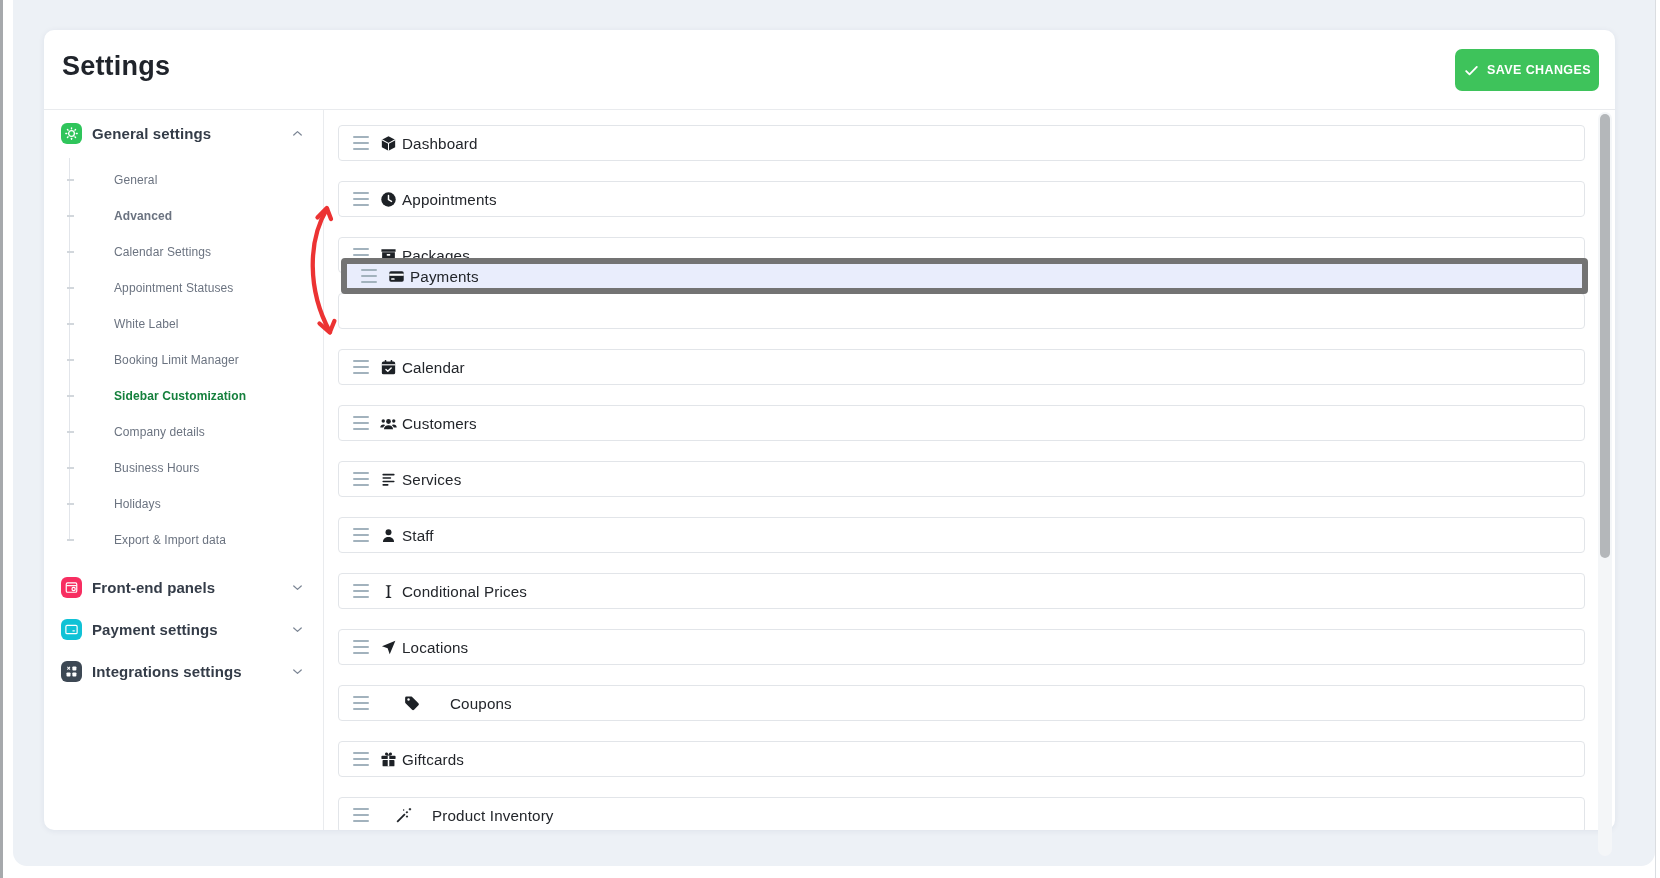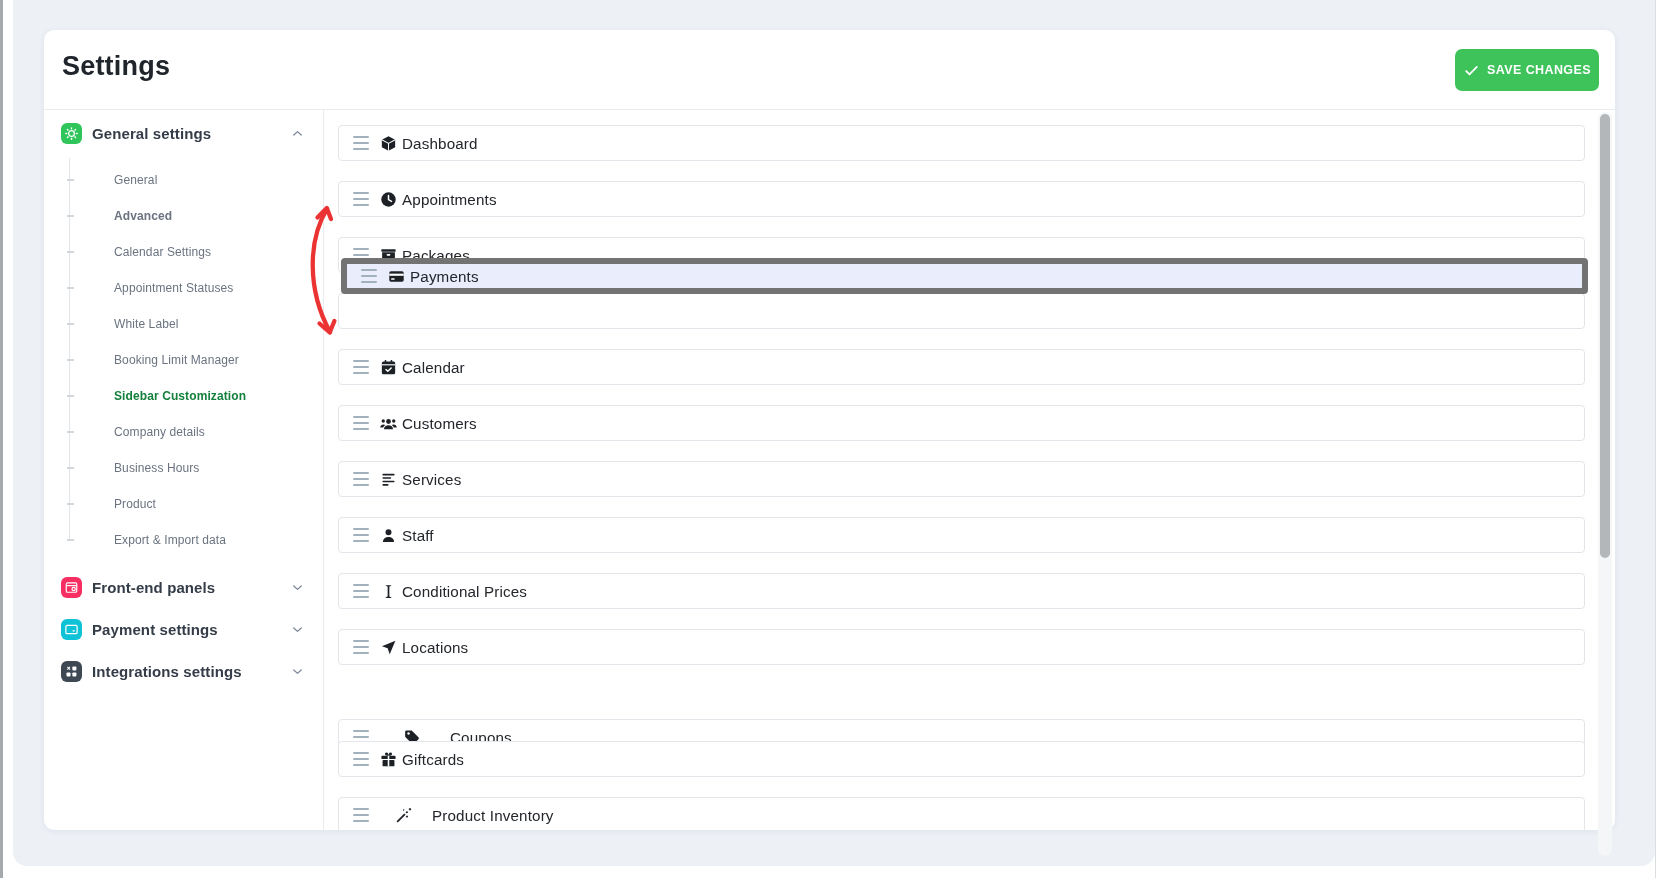--- a/index.html
+++ b/index.html
@@ -105,21 +105,21 @@
         <div class="side-sub" style="top: 204px;">White Label</div>
         <span class="sub-tick" style="top: 249.25px;"></span>
         <div class="side-sub" style="top: 240px;">Booking Limit Manager</div>
         <span class="sub-tick" style="top: 285.25px;"></span>
         <div class="side-sub active" style="top: 276px;">Sidebar Customization</div>
         <span class="sub-tick" style="top: 321.25px;"></span>
         <div class="side-sub" style="top: 312px;">Company details</div>
         <span class="sub-tick" style="top: 357.25px;"></span>
         <div class="side-sub" style="top: 348px;">Business Hours</div>
         <span class="sub-tick" style="top: 393.25px;"></span>
-        <div class="side-sub" style="top: 384px;">Product</div>
+        <div class="side-sub" style="top: 384px;">Holidays</div>
         <span class="sub-tick" style="top: 429.25px;"></span>
         <div class="side-sub" style="top: 420px;">Export &amp; Import data</div>
         <div class="side-group" style="top: 463.5px;">
           <span class="gicon" style="background: rgb(247, 46, 97);">
             <svg viewBox="0 0 24 24" fill="none" stroke="#fff" stroke-width="1.9">
               <rect x="3.6" y="4.6" width="16.8" height="15" rx="2"></rect>
               <path d="M3.6 9h16.8"></path>
               <circle cx="15.4" cy="14.4" r="2.6"></circle>
             </svg>
           </span>
@@ -308,21 +308,21 @@
             <i></i>
             <i></i>
           </span>
           <span class="ricon">
             <svg viewBox="0 0 24 24" fill="#1d2126">
               <path d="M21.7 2.3 2.8 10.1l8 2.8 2.9 8.8z"></path>
             </svg>
           </span>
           <span class="rlabel">Locations</span>
         </div>
-        <div class="menu-row" style="top: 689px; gap: 24px;">
+        <div class="menu-row" style="top: 655px; gap: 24px;">
           <span class="handle">
             <i></i>
             <i></i>
             <i></i>
           </span>
           <span class="ricon">
             <svg viewBox="0 0 24 24" fill="#1d2126">
               <path d="M2.2 11.6c-.4-.4-.6-.9-.6-1.4V4a2 2 0 0 1 2-2h6.2c.5 0 1 .2 1.4.6l9.2 9.2a2 2 0 0 1 0 2.8l-6.2 6.2a2 2 0 0 1-2.8 0z"></path>
               <circle cx="6.4" cy="6.4" r="1.7" fill="#fff"></circle>
             </svg>

